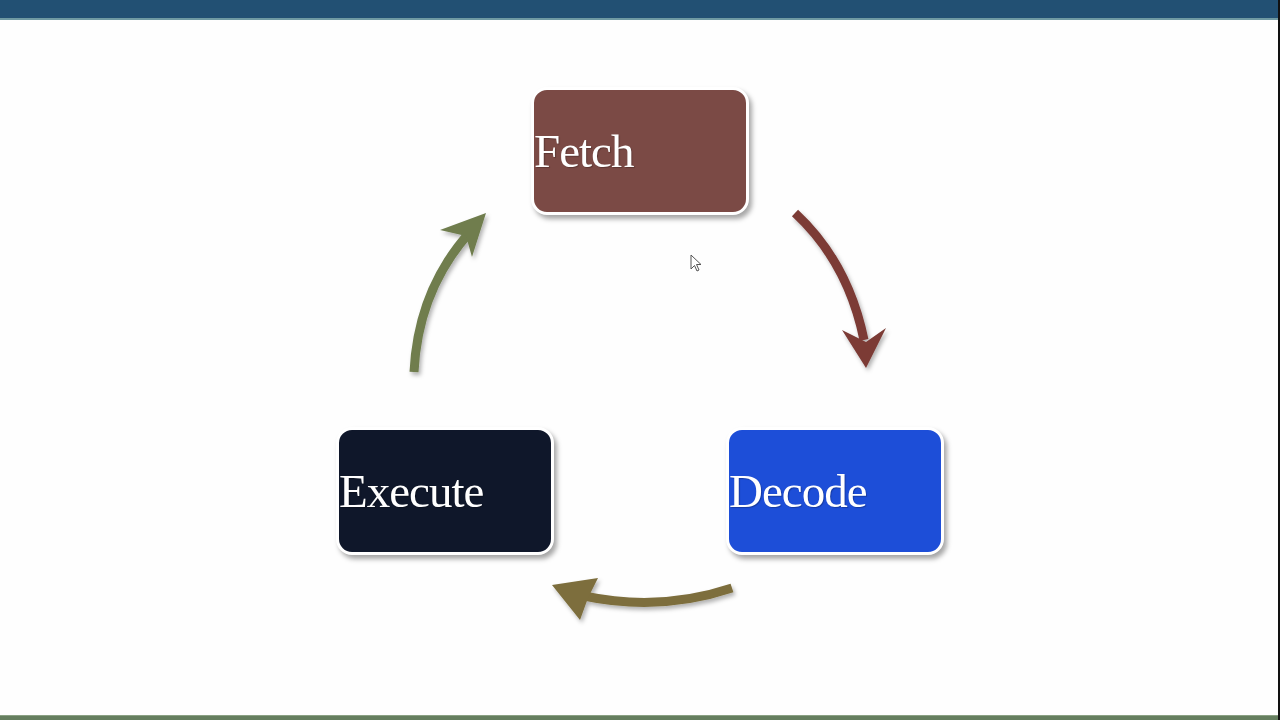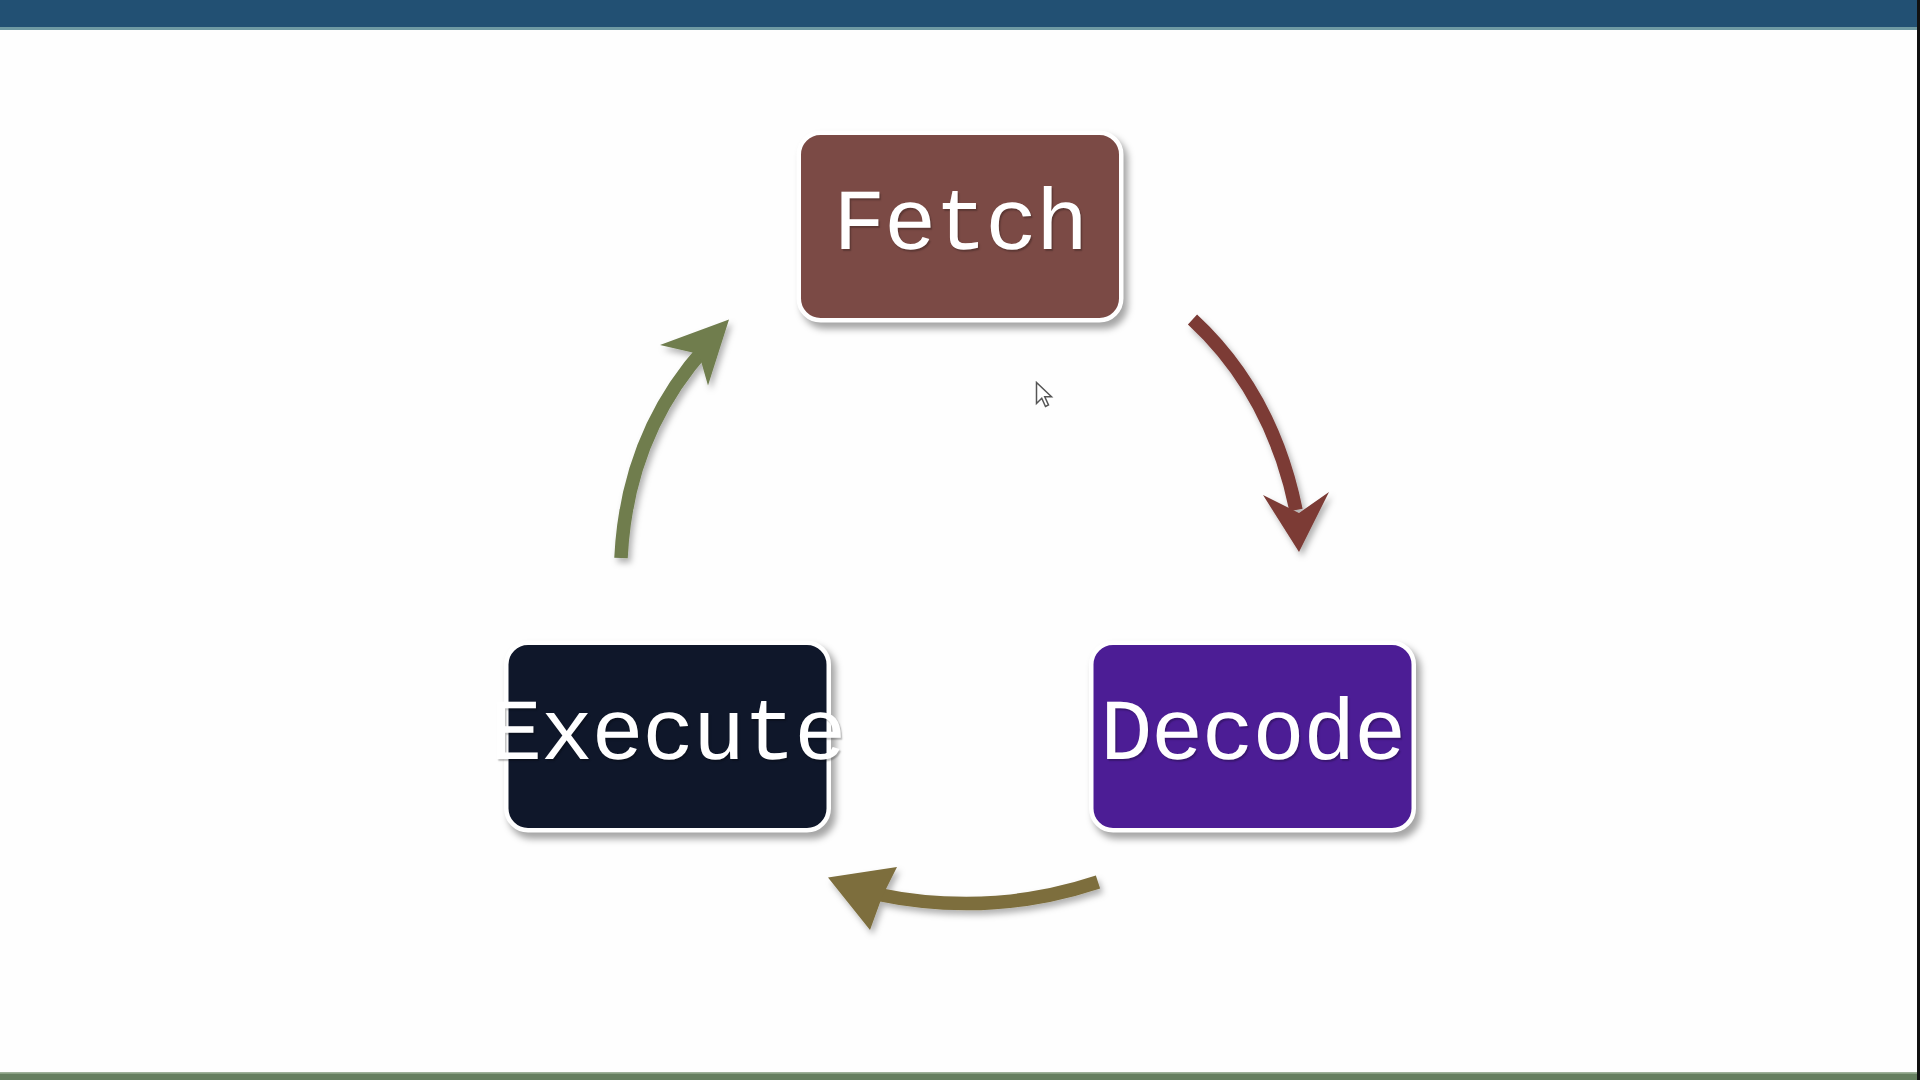--- a/index.html
+++ b/index.html
@@ -21,24 +21,24 @@
     .right-edge {
       position: absolute; left: 1278px; top: 0; width: 2px; height: 720px;
       background: #111;
     }
     .node {
       position: absolute; box-sizing: border-box;
       width: 218px; height: 128px;
       border-radius: 16px;
       border: 3px solid #ffffff;
       box-shadow: 3px 4px 5px rgba(0,0,0,0.35);
-      display: flex; align-items: center; justify-content: center;
+      display: flex; align-items: center; 
       color: #ffffff;
-      font-family: Liberation Mono, monospace;
-      font-size: 58px;
+      font-family: Liberation Serif, serif;
+      font-size: 47px;
       letter-spacing: -1px;
       text-shadow: 1px 1px 1px rgba(0,0,0,0.25);
     }
     .arrows { position: absolute; left: 0; top: 0; width: 1280px; height: 720px; pointer-events: none; }
     .cursor { position: absolute; left: 690px; top: 254px; width: 14px; height: 20px; }
   </style>
 </head>
 <body>
 
 <div class="top-bar"></div>
@@ -63,21 +63,21 @@
   <g filter="url(#sh)">
     <path d="M414 372 Q418 290 470 232" stroke="#6f7d4e" stroke-width="9" fill="none"></path>
     <polygon points="440,230 486,213 472,257 466,236" fill="#6f7d4e"></polygon>
   </g>
 </svg>
 
 <div class="node" style="left:531px; top:87px; background:#7b4a45;">
   <span>Fetch</span>
 </div>
 
-<div class="node" style="left:726px; top:427px; background:#4c1d95;">
+<div class="node" style="left:726px; top:427px; background:#1d4ed8;">
   <span>Decode</span>
 </div>
 
 <div class="node" style="left:336px; top:427px; background:#0f172a;">
   <span>Execute</span>
 </div>
 
 <svg class="cursor" viewBox="0 0 14 20">
   <path d="M1 1 L1 15 L4.5 11.5 L7 17 L9 16 L6.5 10.5 L11 10.5 Z" fill="#fff" stroke="#555" stroke-width="1"></path>
 </svg>

